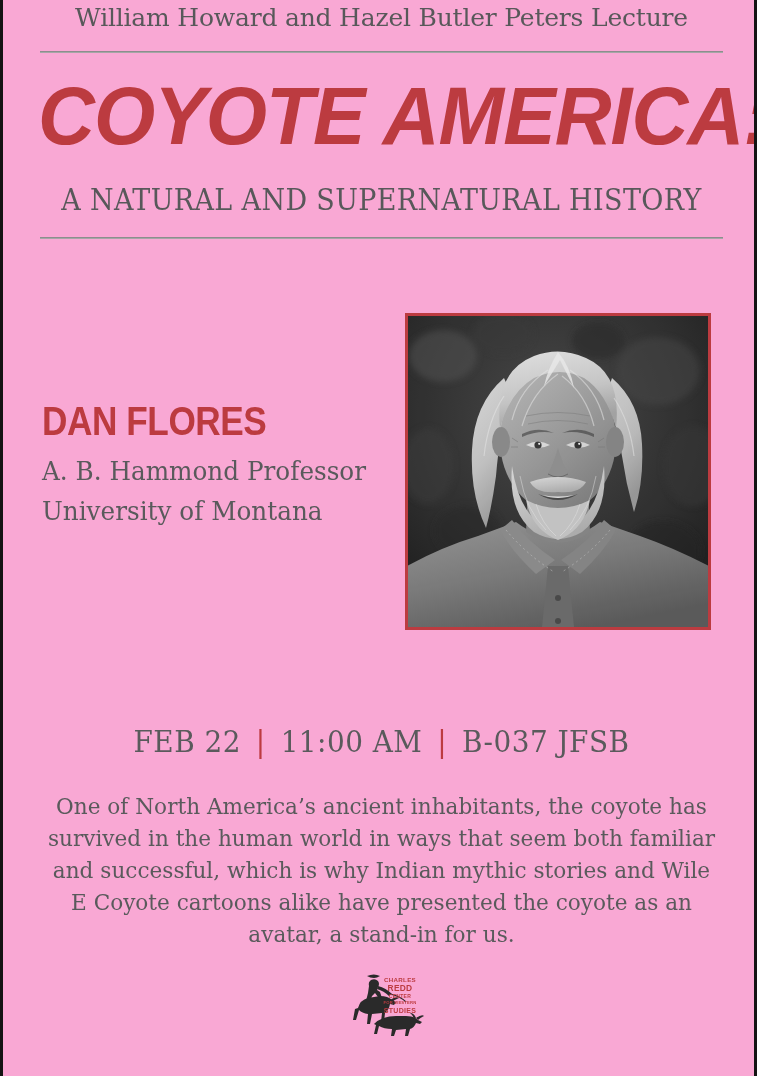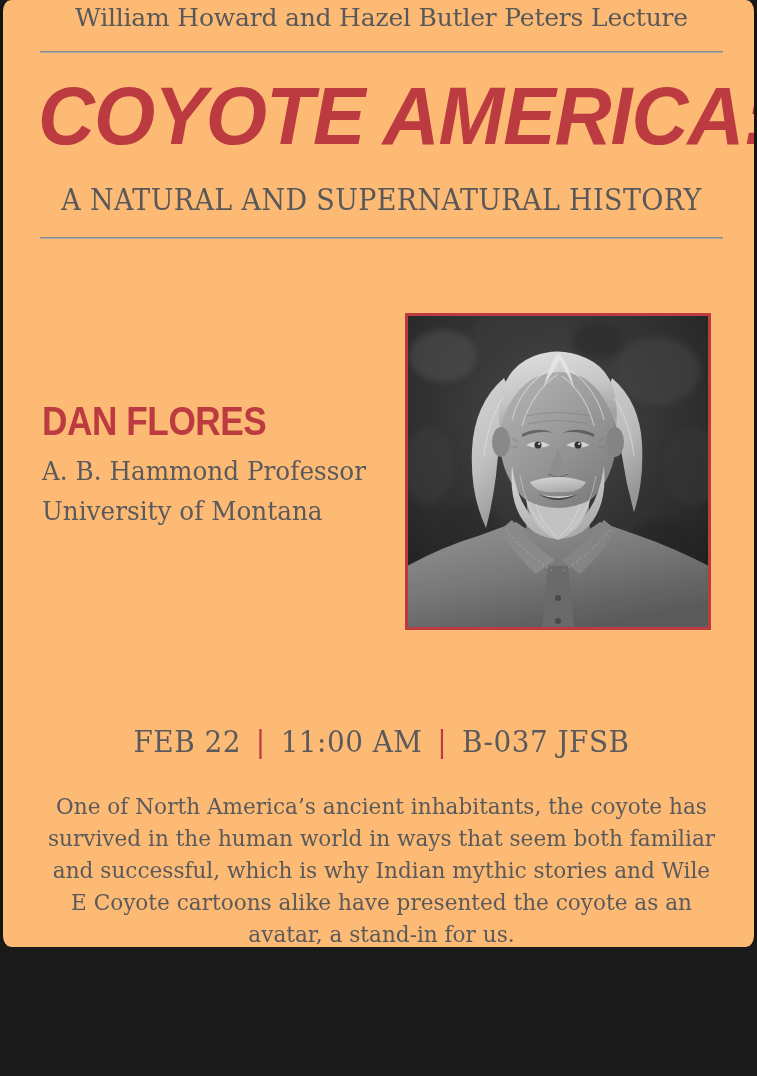--- a/index.html
+++ b/index.html
@@ -3,28 +3,27 @@
 <meta charset="utf-8">
 <style>
   html, body {
     margin: 0;
     padding: 0;
     background: #1a1a1a;
   }
   .poster {
     position: relative;
     width: 757px;
-    height: 947px;
-    background: #fdba74;
+    height: 1076px;
+    background: #f9a8d4;
     overflow: hidden;
     font-family: "Liberation Sans", sans-serif;
     box-sizing: border-box;
     border-left: 3px solid #141414;
     border-right: 3px solid #141414;
-    border-radius: 11px;
   }
 
   
   .lecture-series {
     position: absolute;
     top: 2px;
     left: 0;
     width: 757px;
     text-align: center;
     font-family: "DejaVu Serif", serif;

